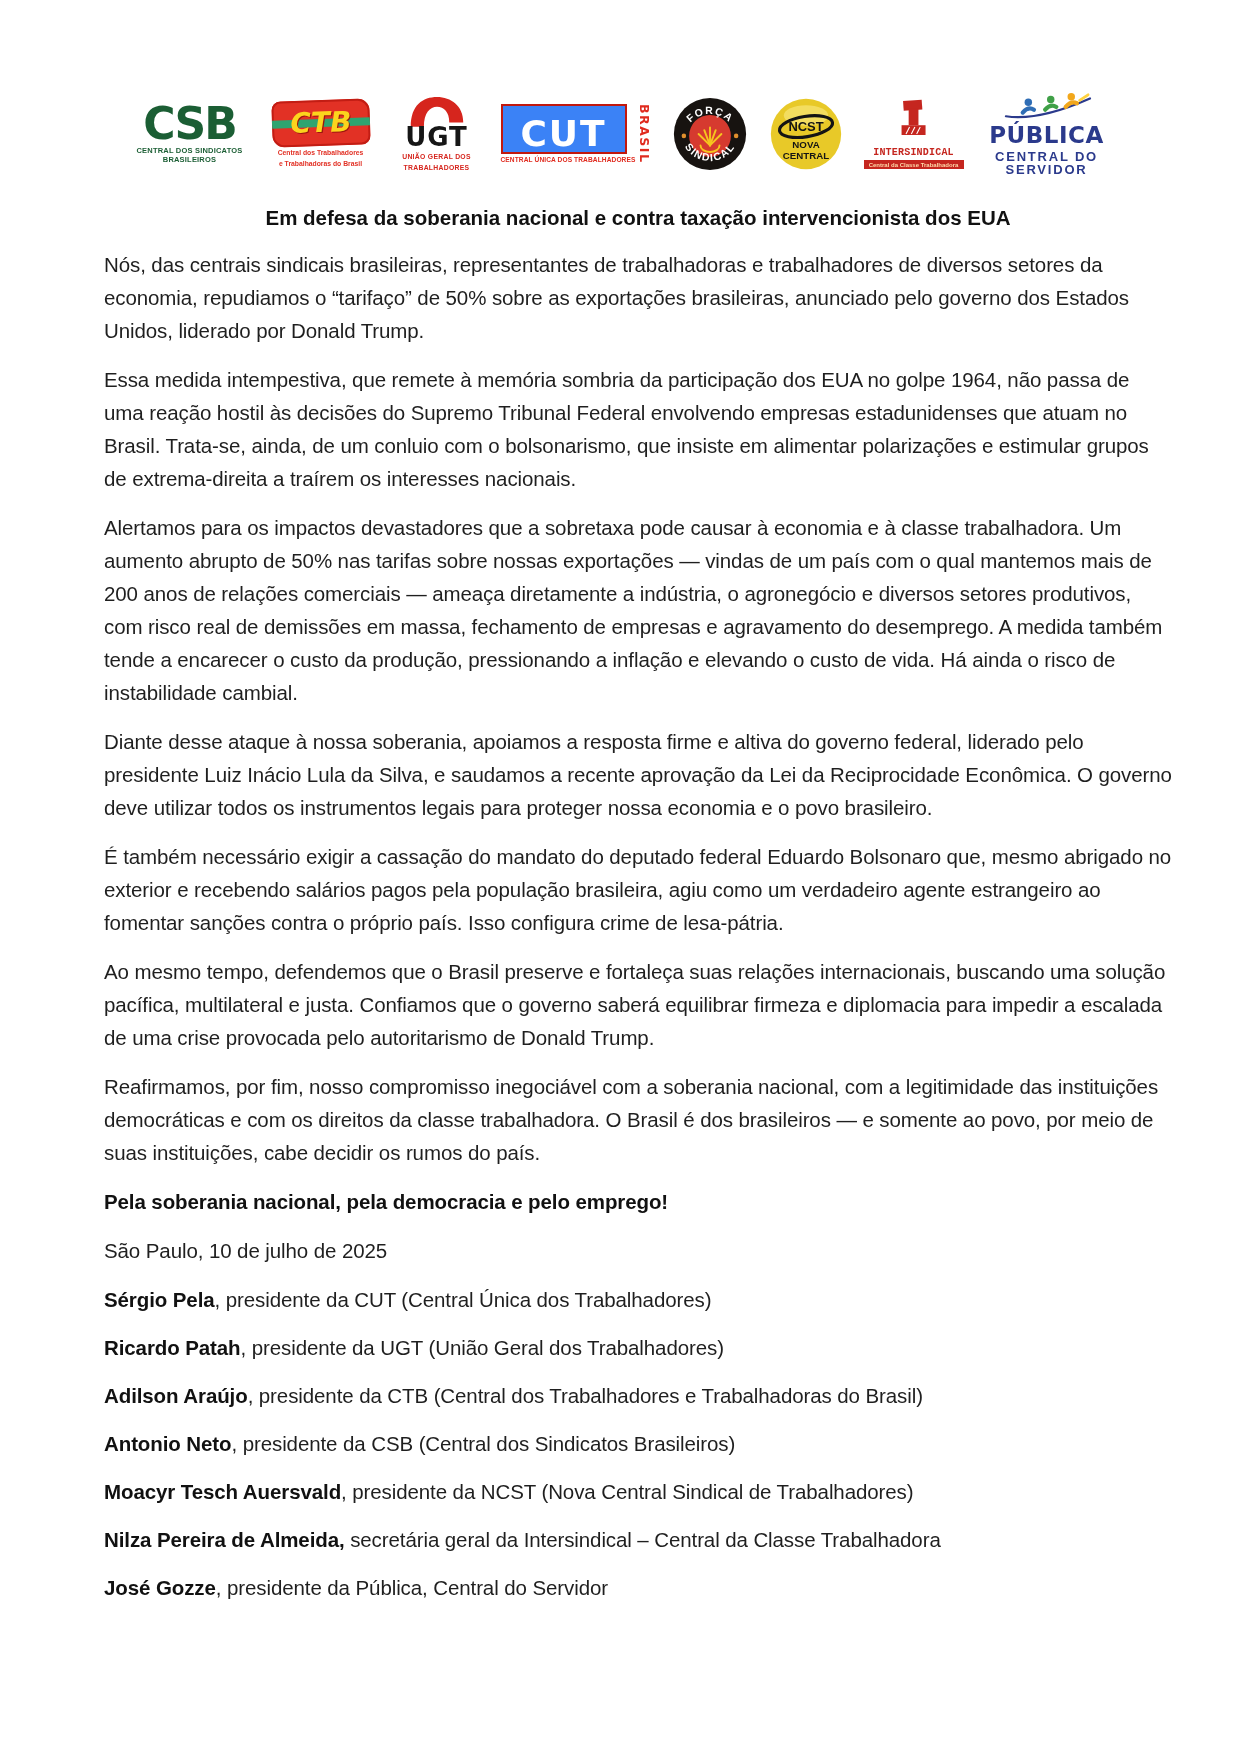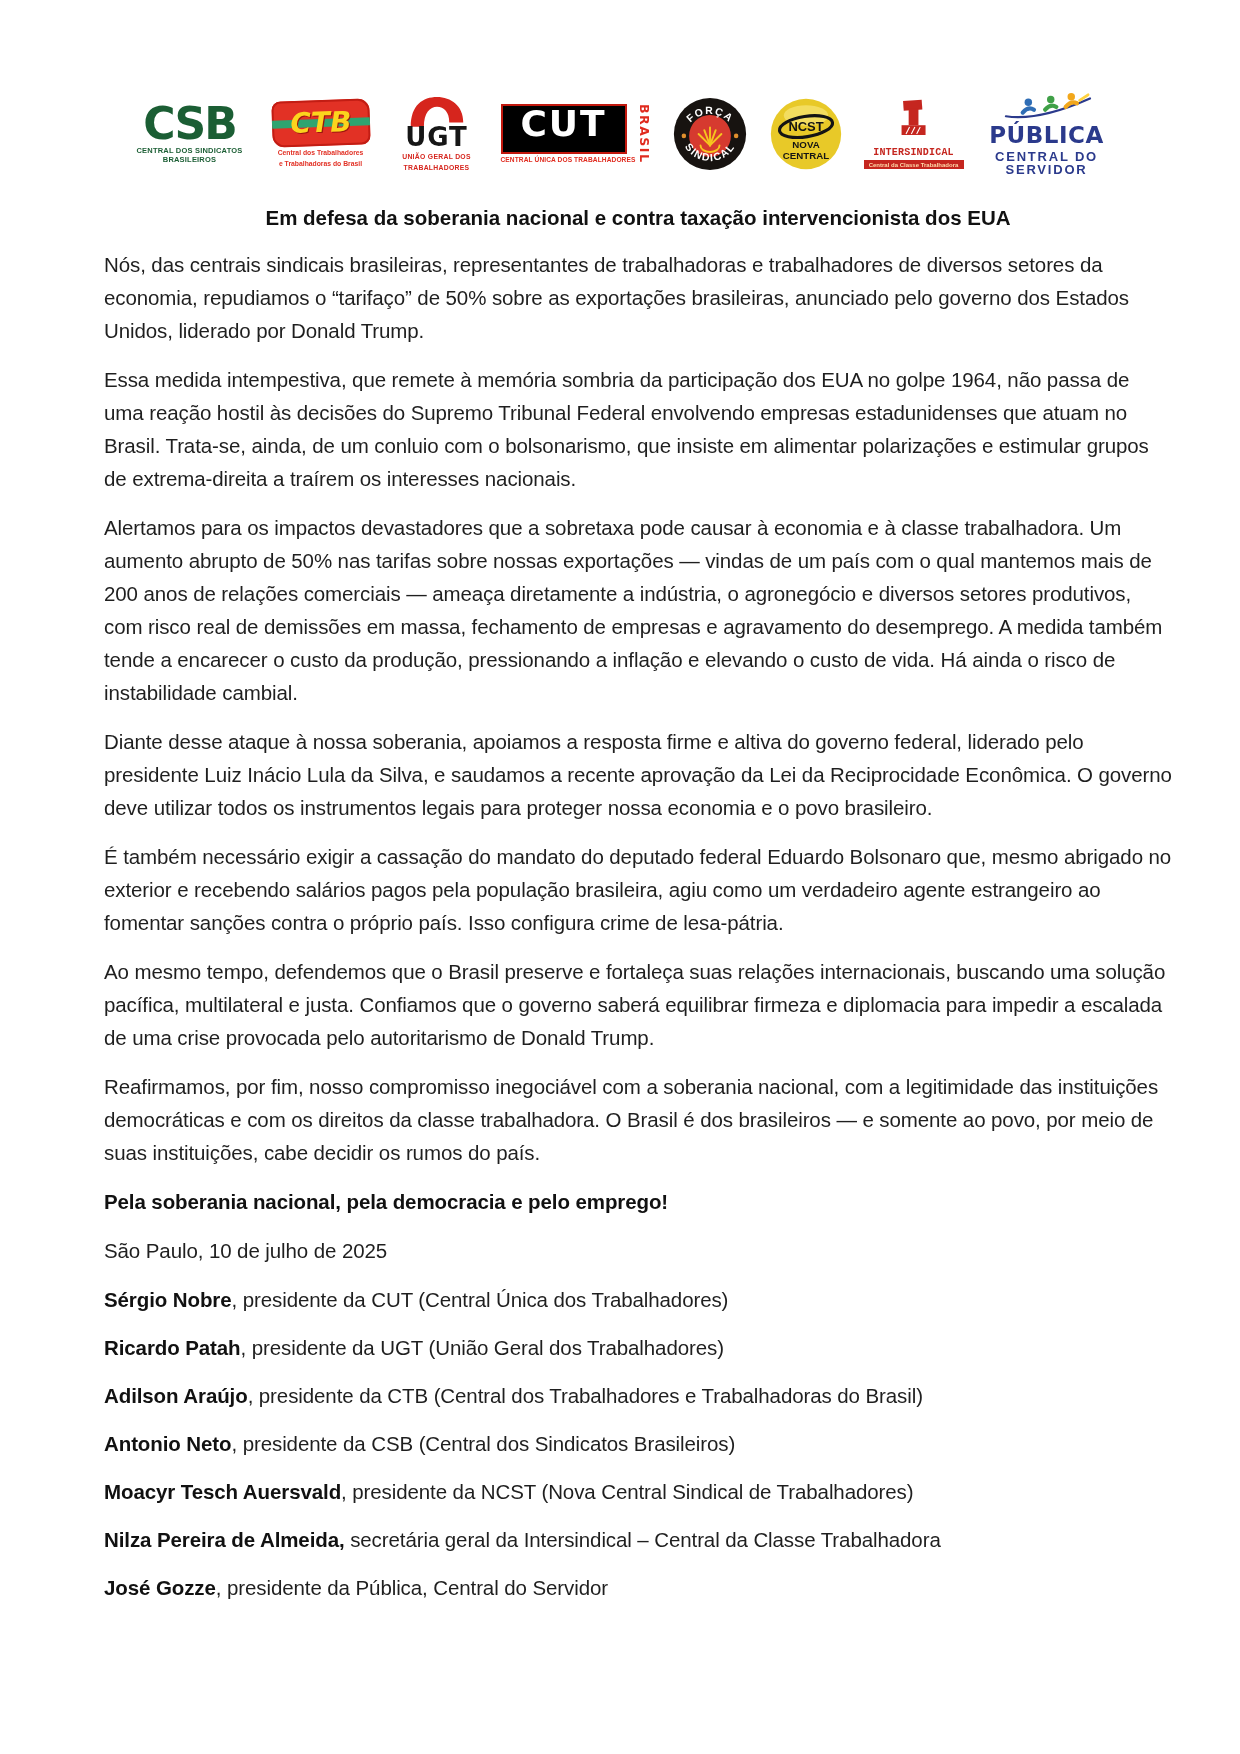--- a/index.html
+++ b/index.html
@@ -33,21 +33,21 @@
   .ctb-sub{color:#e23125;font-size:6.8px;font-weight:700;margin-top:2.5px;line-height:1.25;}
 
   
   .logo-ugt{width:86px;}
   .ugt-abbr{font-family:"DejaVu Sans",sans-serif;font-weight:900;font-size:26px;color:#161616;
     letter-spacing:1px;margin-top:-6px;}
   .ugt-sub{color:#d6251d;font-size:6.8px;font-weight:700;margin-top:2.5px;line-height:1.3;letter-spacing:.3px;}
 
   
   .logo-cut{display:flex;align-items:flex-start;width:150px;}
-  .cut-box{width:126px;height:50px;background:#000000;display:flex;align-items:flex-start;justify-content:center;
+  .cut-box{width:126px;height:50px;background:#3b82f6;display:flex;align-items:flex-end;justify-content:center;
     border:2px solid #c1180e;box-sizing:border-box;}
   .cut-abbr{color:#ffffff;font-family:"DejaVu Sans",sans-serif;font-weight:900;font-size:36px;letter-spacing:2px;}
   .cut-sub{color:#e02b1f;font-size:6.6px;font-weight:700;margin-top:3px;letter-spacing:.1px;}
   .cut-side{writing-mode:vertical-rl;color:#e02b1f;font-family:"DejaVu Sans",sans-serif;font-weight:900;
     font-size:12.5px;letter-spacing:1.5px;height:56px;margin-left:2px;}
 
   
   .fs-text{fill:#ffffff;font-weight:700;font-size:11px;letter-spacing:1.5px;font-family:"Liberation Sans",sans-serif;}
 
   
@@ -188,21 +188,21 @@
     <p class="para">Essa medida intempestiva, que remete à memória sombria da participação dos EUA no golpe 1964, não passa de uma reação hostil às decisões do Supremo Tribunal Federal envolvendo empresas estadunidenses que atuam no Brasil. Trata-se, ainda, de um conluio com o bolsonarismo, que insiste em alimentar polarizações e estimular grupos de extrema-direita a traírem os interesses nacionais.</p>
     <p class="para">Alertamos para os impactos devastadores que a sobretaxa pode causar à economia e à classe trabalhadora. Um aumento abrupto de 50% nas tarifas sobre nossas exportações — vindas de um país com o qual mantemos mais de 200 anos de relações comerciais — ameaça diretamente a indústria, o agronegócio e diversos setores produtivos, com risco real de demissões em massa, fechamento de empresas e agravamento do desemprego. A medida também tende a encarecer o custo da produção, pressionando a inflação e elevando o custo de vida. Há ainda o risco de instabilidade cambial.</p>
     <p class="para">Diante desse ataque à nossa soberania, apoiamos a resposta firme e altiva do governo federal, liderado pelo presidente Luiz Inácio Lula da Silva, e saudamos a recente aprovação da Lei da Reciprocidade Econômica. O governo deve utilizar todos os instrumentos legais para proteger nossa economia e o povo brasileiro.</p>
     <p class="para">É também necessário exigir a cassação do mandato do deputado federal Eduardo Bolsonaro que, mesmo abrigado no exterior e recebendo salários pagos pela população brasileira, agiu como um verdadeiro agente estrangeiro ao fomentar sanções contra o próprio país. Isso configura crime de lesa-pátria.</p>
     <p class="para">Ao mesmo tempo, defendemos que o Brasil preserve e fortaleça suas relações internacionais, buscando uma solução pacífica, multilateral e justa. Confiamos que o governo saberá equilibrar firmeza e diplomacia para impedir a escalada de uma crise provocada pelo autoritarismo de Donald Trump.</p>
     <p class="para">Reafirmamos, por fim, nosso compromisso inegociável com a soberania nacional, com a legitimidade das instituições democráticas e com os direitos da classe trabalhadora. O Brasil é dos brasileiros — e somente ao povo, por meio de suas instituições, cabe decidir os rumos do país.</p>
 
     <p class="para slogan">Pela soberania nacional, pela democracia e pelo emprego!</p>
     <p class="para">São Paulo, 10 de julho de 2025</p>
 
-    <p class="sig"><strong>Sérgio Nobre</strong><span>, presidente da CUT (Central Única dos Trabalhadores)</span></p>
+    <p class="sig"><strong>Sérgio Pela</strong><span>, presidente da CUT (Central Única dos Trabalhadores)</span></p>
     <p class="sig"><strong>Ricardo Patah</strong><span>, presidente da UGT (União Geral dos Trabalhadores)</span></p>
     <p class="sig"><strong>Adilson Araújo</strong><span>, presidente da CTB (Central dos Trabalhadores e Trabalhadoras do Brasil)</span></p>
     <p class="sig"><strong>Antonio Neto</strong><span>, presidente da CSB (Central dos Sindicatos Brasileiros)</span></p>
     <p class="sig"><strong>Moacyr Tesch Auersvald</strong><span>, presidente da NCST (Nova Central Sindical de Trabalhadores)</span></p>
     <p class="sig"><strong>Nilza Pereira de Almeida,</strong><span> secretária geral da Intersindical – Central da Classe Trabalhadora</span></p>
     <p class="sig"><strong>José Gozze</strong><span>, presidente da Pública, Central do Servidor</span></p>
   </main>
 
 </div>
 

